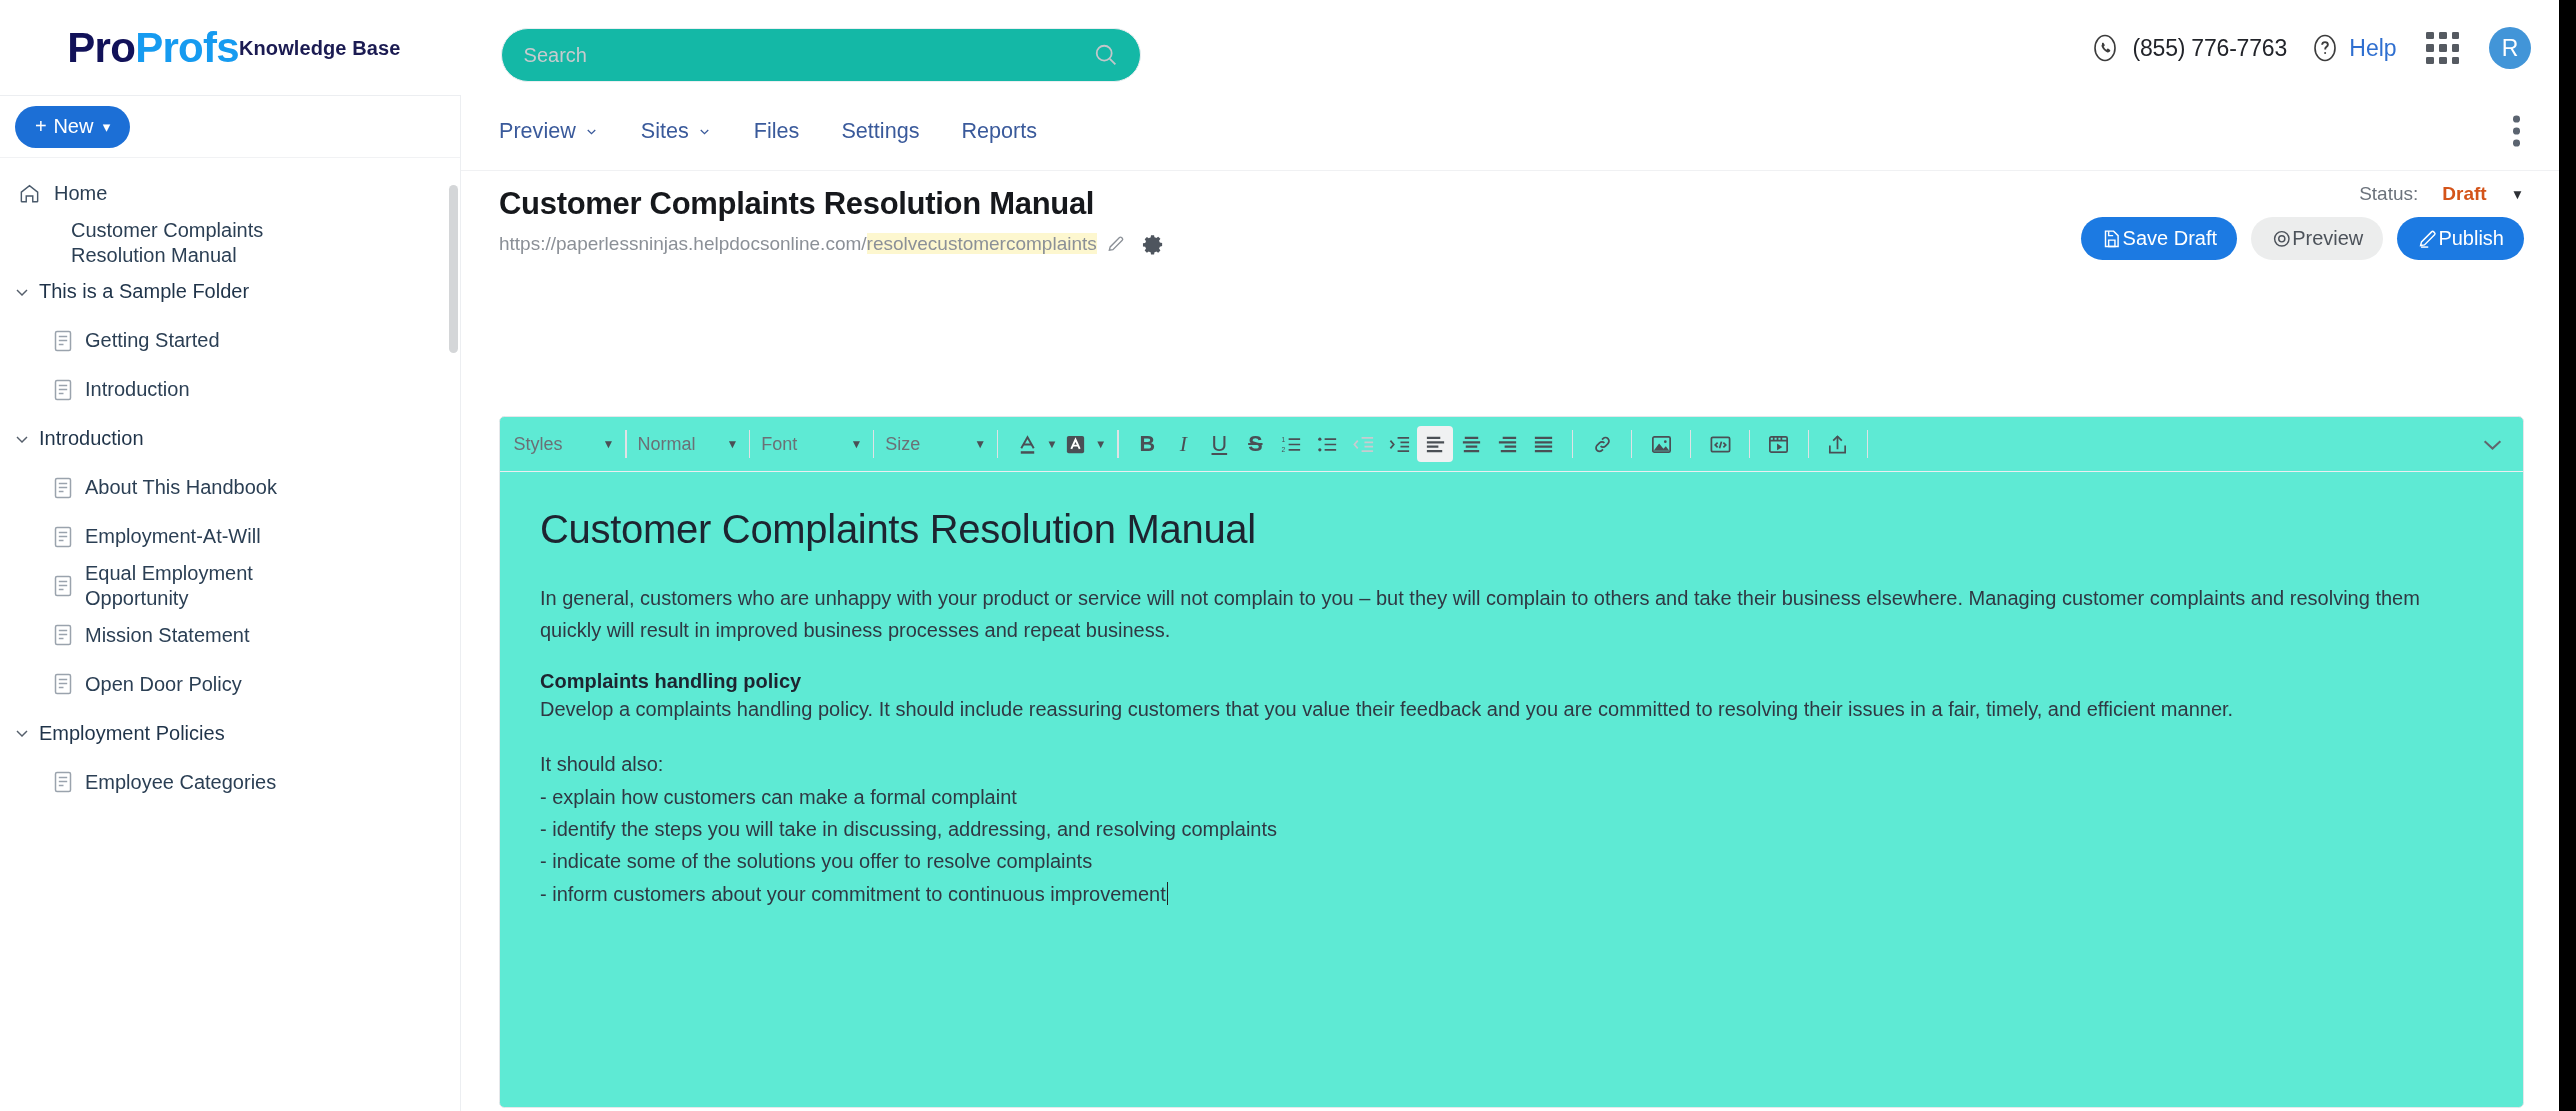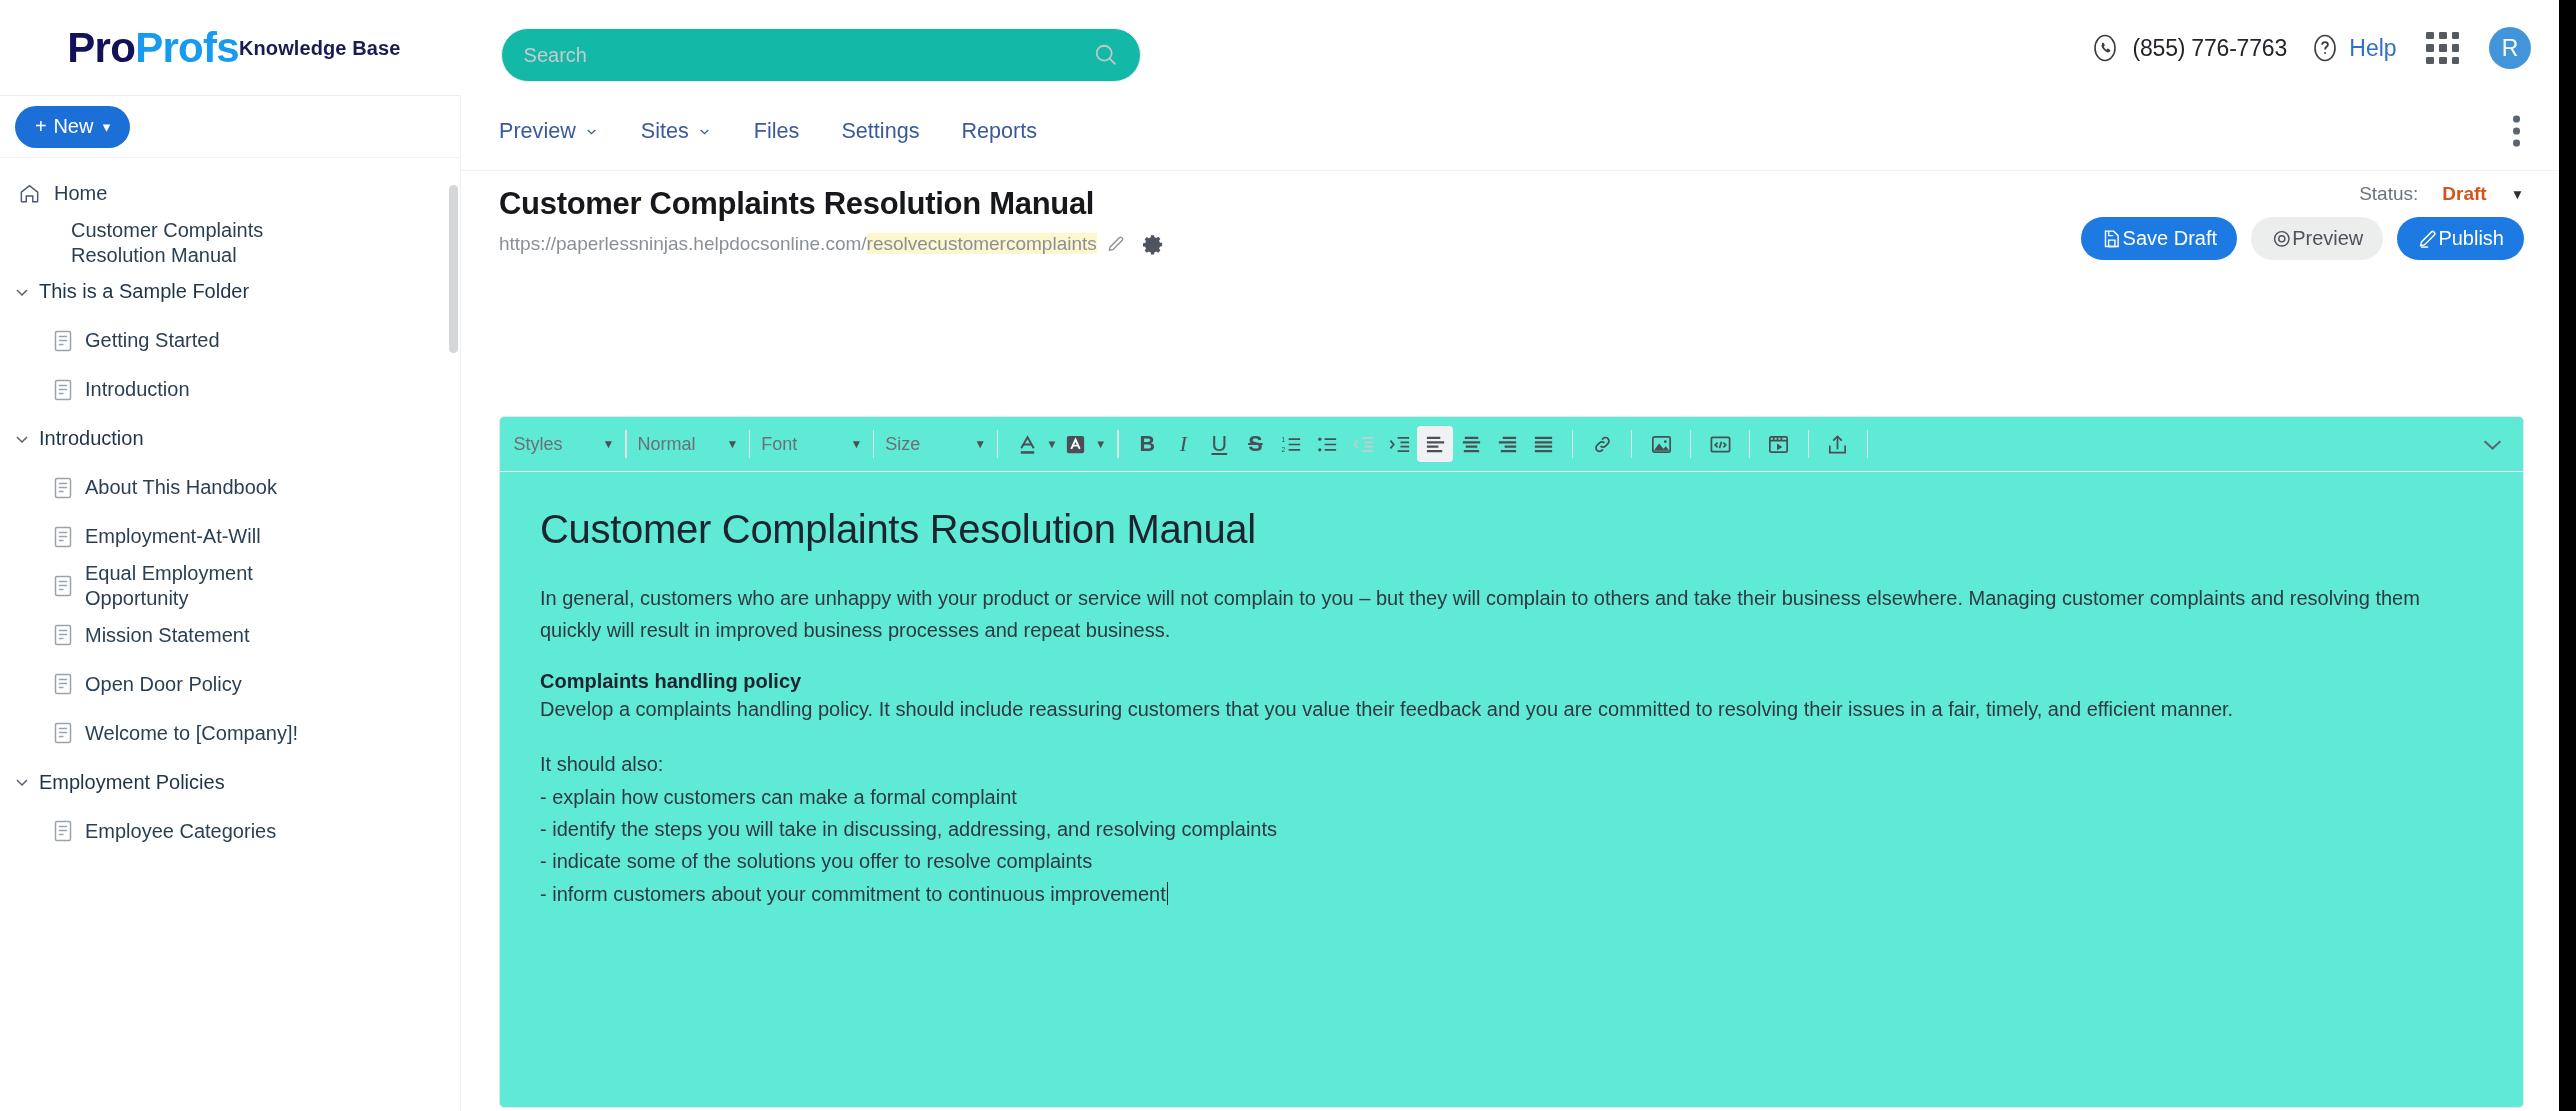--- a/index.html
+++ b/index.html
@@ -339,29 +339,20 @@
       <div class="node node-page">
         <svg class="ico-doc" viewBox="0 0 20 24" fill="none" stroke="currentColor" stroke-width="1.5">
           <rect x="2.5" y="2.5" width="15" height="19" rx="1.5"></rect>
             <line x1="5.8" y1="7.5" x2="14.2" y2="7.5"></line>
             <line x1="5.8" y1="11.5" x2="14.2" y2="11.5"></line>
             <line x1="5.8" y1="15.5" x2="10.5" y2="15.5"></line>
         </svg>
         <span class="lbl">Open Door Policy</span>
       </div>
 
-      <div class="node node-page">
-        <svg class="ico-doc" viewBox="0 0 20 24" fill="none" stroke="currentColor" stroke-width="1.5">
-          <rect x="2.5" y="2.5" width="15" height="19" rx="1.5"></rect>
-            <line x1="5.8" y1="7.5" x2="14.2" y2="7.5"></line>
-            <line x1="5.8" y1="11.5" x2="14.2" y2="11.5"></line>
-            <line x1="5.8" y1="15.5" x2="10.5" y2="15.5"></line>
-        </svg>
-        <span class="lbl">Welcome to [Company]!</span>
-      </div>
 
       <div class="node node-folder">
         <svg class="ico-chev" viewBox="0 0 24 24" fill="none" stroke="currentColor" stroke-width="1.7">
             <polyline points="6,9.5 12,15.5 18,9.5"></polyline>
           </svg>
         <span class="lbl-folder">Employment Policies</span>
       </div>
 
       <div class="node node-page">
         <svg class="ico-doc" viewBox="0 0 20 24" fill="none" stroke="currentColor" stroke-width="1.5">

